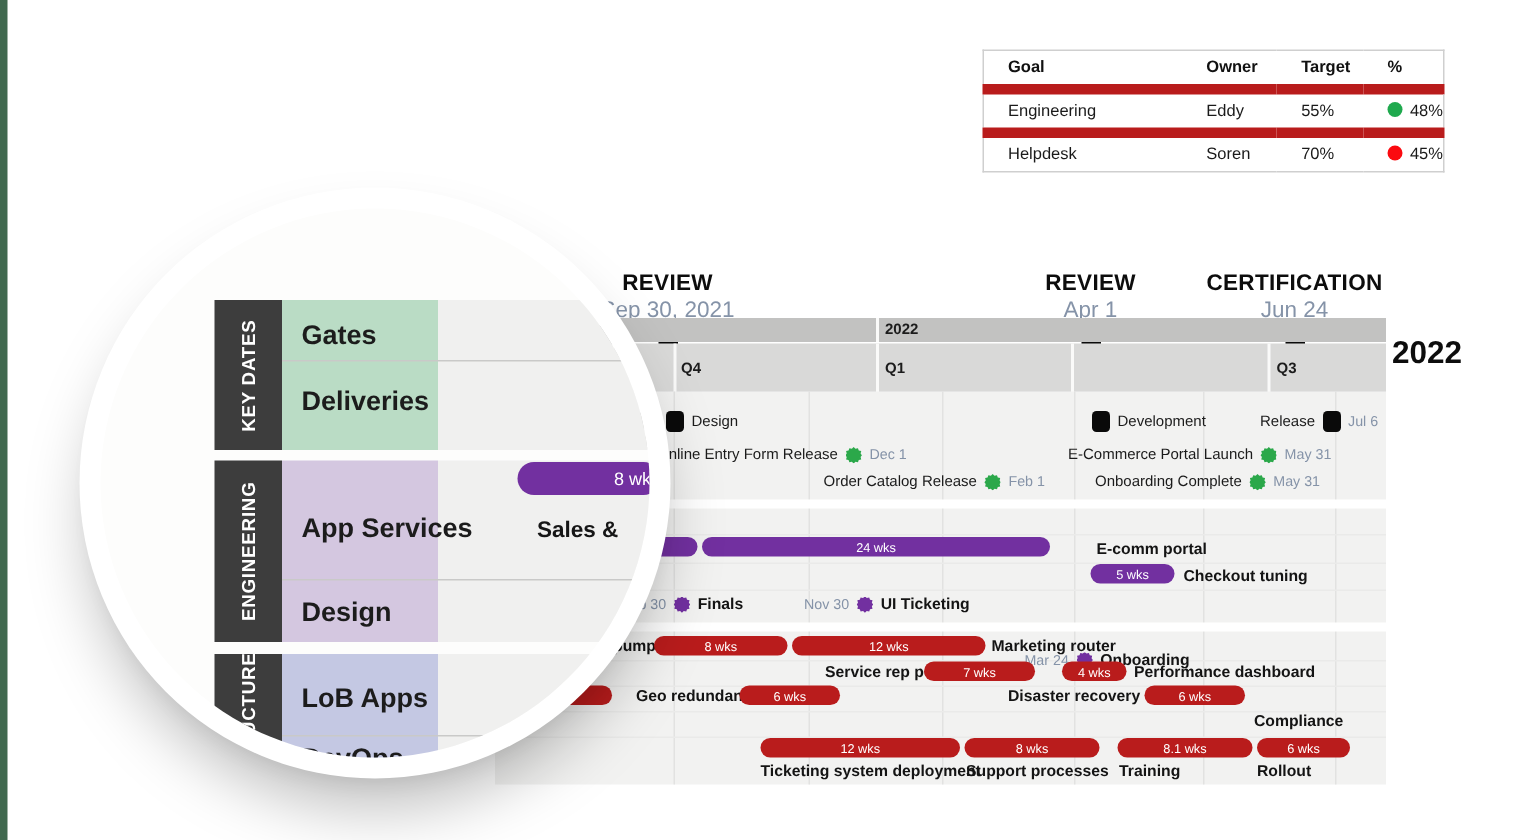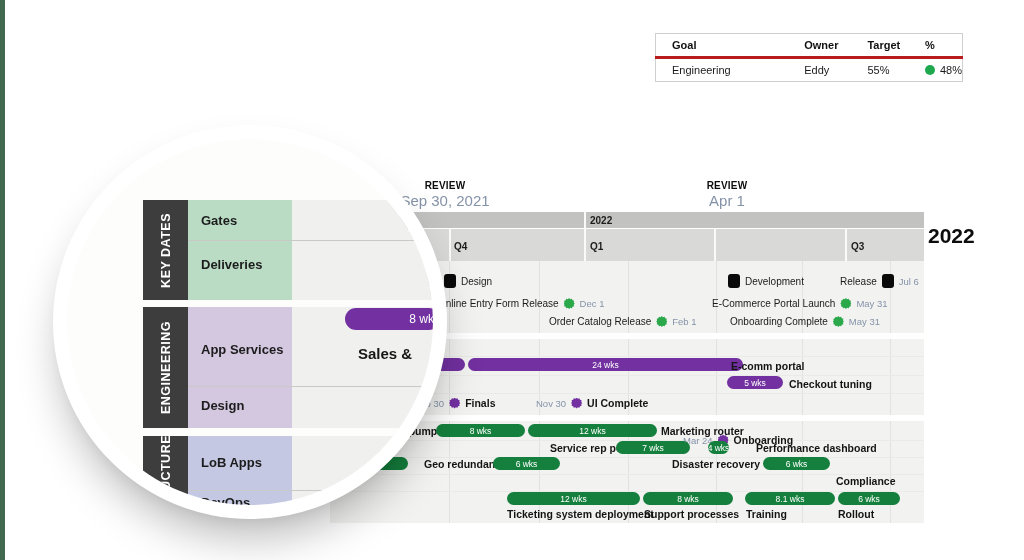--- a/index.html
+++ b/index.html
@@ -2,61 +2,61 @@
 <html><head>
 <meta charset="utf-8">
 <style>
   html,body{margin:0;padding:0;background:#fff;}
   #stage{position:relative;width:1024px;height:560px;background:#ffffff;overflow:hidden;
          font-family:"Liberation Sans",sans-serif;color:#1a1a1a;}
   .abs{position:absolute;}
   
   #goal-table{position:absolute;left:655px;top:33px;width:308px;border:1px solid #cfcfcf;
               background:#fff;border-collapse:collapse;font-size:11px;}
-  #goal-table th,#goal-table td{padding:5px 0 5px 16px;text-align:left;border-bottom:3px solid #b91c1c;white-space:nowrap;}
+  #goal-table th,#goal-table td{padding:5px 0 5px 16px;text-align:left;border-bottom:7px solid #b91c1c;white-space:nowrap;}
   #goal-table tr:last-child td{border-bottom:none;}
   #goal-table th{font-weight:bold;color:#111;}
   .dot{display:inline-block;width:10px;height:10px;border-radius:50%;vertical-align:-1px;margin-right:5px;}
   
   .band{position:absolute;left:330px;width:594px;}
   .bandlab{position:absolute;top:50%;transform:translateY(-50%);font-weight:bold;font-size:10px;color:#1c1c1c;white-space:nowrap;}
   .vdiv{position:absolute;top:0;bottom:0;width:2px;background:#fafaf9;}
   
   .gate{position:absolute;width:120px;text-align:center;}
-  .gname{font-weight:bold;font-size:10px;letter-spacing:.2px;color:#0d0d0d;}
+  .gname{font-weight:bold;font-size:15px;letter-spacing:.2px;color:#0d0d0d;}
   .gdate{font-size:15px;color:#8593a8;margin-top:1px;}
   .gm{width:13px;height:16px;background:#0a0a0a;border-radius:3px;margin:3px auto 0;}
   
   #chart-body{position:absolute;left:330px;top:261px;width:594px;height:262px;background:#f2f2f1;}
   .grid{position:absolute;top:0;height:262px;width:1px;background:#e2e2e1;}
   .gap{position:absolute;left:0;width:594px;height:6px;background:#ffffff;}
   .rsep{position:absolute;left:0;width:594px;height:1px;background:#eaeae9;}
   
   .bar{position:absolute;height:13px;border-radius:7px;display:flex;align-items:center;justify-content:center;
        color:#fff;font-size:8.5px;white-space:nowrap;overflow:hidden;}
   .bar.purple{background:#7230a0;}
-  .bar.blue{background:#15803d;}
+  .bar.blue{background:#b91c1c;}
   .task{position:absolute;font-weight:bold;font-size:10.5px;color:#141414;white-space:nowrap;}
   .rl{font-size:10px;color:#1b1b1b;white-space:nowrap;}
   .dt{font-size:9.5px;color:#8593a8;white-space:nowrap;}
   .mg{position:absolute;display:flex;align-items:center;gap:5px;white-space:nowrap;}
   .sq{width:12px;height:14px;background:#0a0a0a;border-radius:3px;flex:none;}
   .star{width:11px;height:11px;flex:none;clip-path:polygon(50% 0%,61% 11%,76% 7%,81% 21%,96% 24%,92% 39%,100% 50%,92% 61%,96% 76%,81% 79%,76% 93%,61% 89%,50% 100%,39% 89%,24% 93%,19% 79%,4% 76%,8% 61%,0% 50%,8% 39%,4% 24%,19% 21%,24% 7%,39% 11%);}
   .star.green{background:#2ba84a;}
   .star.purple{background:#7230a0;}
   .r{text-align:right;}
   
   #magnifier{position:absolute;left:67px;top:139px;width:366px;height:366px;border-radius:50%;
              background:#fdfdfc;overflow:hidden;
              box-shadow:0 0 0 14px #ffffff,0 26px 42px 8px rgba(0,0,0,.25),0 10px 18px 2px rgba(0,0,0,.12);}
   .vband{position:absolute;left:76px;width:45px;background:#3d3d3d;display:flex;align-items:center;justify-content:center;}
   .vtext{writing-mode:vertical-rl;transform:rotate(180deg);color:#fff;font-weight:bold;font-size:12.5px;letter-spacing:.5px;white-space:nowrap;}
   .col{position:absolute;left:121px;width:104px;}
   .rowarea{position:absolute;left:225px;width:145px;background:#f0f0ef;}
-  .mrow{position:absolute;left:134px;font-weight:bold;font-size:13px;color:#1c1c1c;white-space:nowrap;}
+  .mrow{position:absolute;left:134px;font-weight:bold;font-size:18px;color:#1c1c1c;white-space:nowrap;}
   .mdiv{position:absolute;left:121px;width:249px;height:1px;background:#c9c9c8;}
   .frag{position:absolute;}
   .big-year{position:absolute;left:928px;top:224px;font-weight:bold;font-size:21px;color:#0d0d0d;}
 </style>
 </head>
 <body>
 
 <div id="stage">
 
   <div class="abs" style="left:0;top:0;width:5px;height:560px;background:#41694f;"></div>
@@ -74,31 +74,42 @@
       <th>Owner</th>
       <th>Target</th>
       <th>%</th>
     </tr>
     <tr>
       <td>Engineering</td>
       <td>Eddy</td>
       <td>55%</td>
       <td><span class="dot" style="background:#1fa94e;"></span><span>48%</span></td>
     </tr>
+    <tr>
+      <td>Helpdesk</td>
+      <td>Soren</td>
+      <td>70%</td>
+      <td><span class="dot" style="background:#fb0a10;"></span><span>45%</span></td>
+    </tr>
   </tbody>
     </table>
 
   <div class="gate" style="left:385px;top:180px;">
     <div class="gname">REVIEW</div>
     <div class="gdate">Sep 30, 2021</div>
     <div class="gm"></div>
   </div>
   <div class="gate" style="left:667px;top:180px;">
     <div class="gname">REVIEW</div>
     <div class="gdate">Apr 1</div>
+    <div class="gm"></div>
+  </div>
+  <div class="gate" style="left:803px;top:180px;">
+    <div class="gname">CERTIFICATION</div>
+    <div class="gdate">Jun 24</div>
     <div class="gm"></div>
   </div>
 
   <div class="band" style="top:212px;height:16px;background:#c2c2c1;">
     <div class="vdiv" style="left:254px;"></div>
     <div class="bandlab" style="left:260px;">2022</div>
   </div>
 
   <div class="band" style="top:229px;height:33px;background:#d9d9d8;">
     <div class="vdiv" style="left:119px;"></div>
@@ -159,49 +170,49 @@
     <span class="star green"></span>
     <span class="dt">May 31</span>
   </div>
   <div class="mg" style="left:730px;top:316px;">
     <span class="rl">Onboarding Complete</span>
     <span class="star green"></span>
     <span class="dt">May 31</span>
   </div>
 
   <div class="bar purple" style="left:410px;top:358px;width:55px;"></div>
-  <div class="bar purple" style="left:468px;top:358px;width:275px;">24 wks</div>
+  <div class="bar purple" style="left:468px;top:358px;width:232px;">24 wks</div>
   <div class="task" style="left:731px;top:360px;">E-comm portal</div>
   <div class="bar purple" style="left:727px;top:376px;width:56px;">5 wks</div>
   <div class="task" style="left:789px;top:378px;">Checkout tuning</div>
 
   <div class="mg" style="left:414px;top:397px;">
     <span class="dt">Sep 30</span>
     <span class="star purple"></span>
     <span class="task" style="position:static;">Finals</span>
   </div>
   <div class="mg" style="left:536px;top:397px;">
     <span class="dt">Nov 30</span>
     <span class="star purple"></span>
-    <span class="task" style="position:static;">UI Complete</span>
+    <span class="task" style="position:static;">UI Ticketing</span>
   </div>
   <div class="mg" style="left:683px;top:397px;margin-top:37px;">
     <span class="dt">Mar 24</span>
     <span class="star purple"></span>
     <span class="task" style="position:static;">Onboarding</span>
   </div>
 
   <div class="task r" style="left:383px;top:425px;width:47px;">Data pump</div>
   <div class="bar blue" style="left:436px;top:424px;width:89px;">8 wks</div>
   <div class="bar blue" style="left:528px;top:424px;width:129px;">12 wks</div>
   <div class="task" style="left:661px;top:425px;">Marketing router</div>
 
   <div class="task r" style="left:550px;top:442px;width:77px;">Service rep portal</div>
   <div class="bar blue" style="left:616px;top:441px;width:74px;">7 wks</div>
-  <div class="bar blue" style="left:708px;top:441px;width:21px;">4 wks</div>
+  <div class="bar blue" style="left:708px;top:441px;width:43px;">4 wks</div>
   <div class="task" style="left:756px;top:442px;">Performance dashboard</div>
 
   <div class="bar blue" style="left:330px;top:457px;width:78px;">8 wks</div>
   <div class="task" style="left:424px;top:458px;">Geo redundancy</div>
   <div class="bar blue" style="left:493px;top:457px;width:67px;">6 wks</div>
   <div class="task r" style="left:672px;top:458px;width:87px;">Disaster recovery</div>
   <div class="bar blue" style="left:763px;top:457px;width:67px;">6 wks</div>
 
   <div class="task" style="left:836px;top:475px;">Compliance</div>
 

